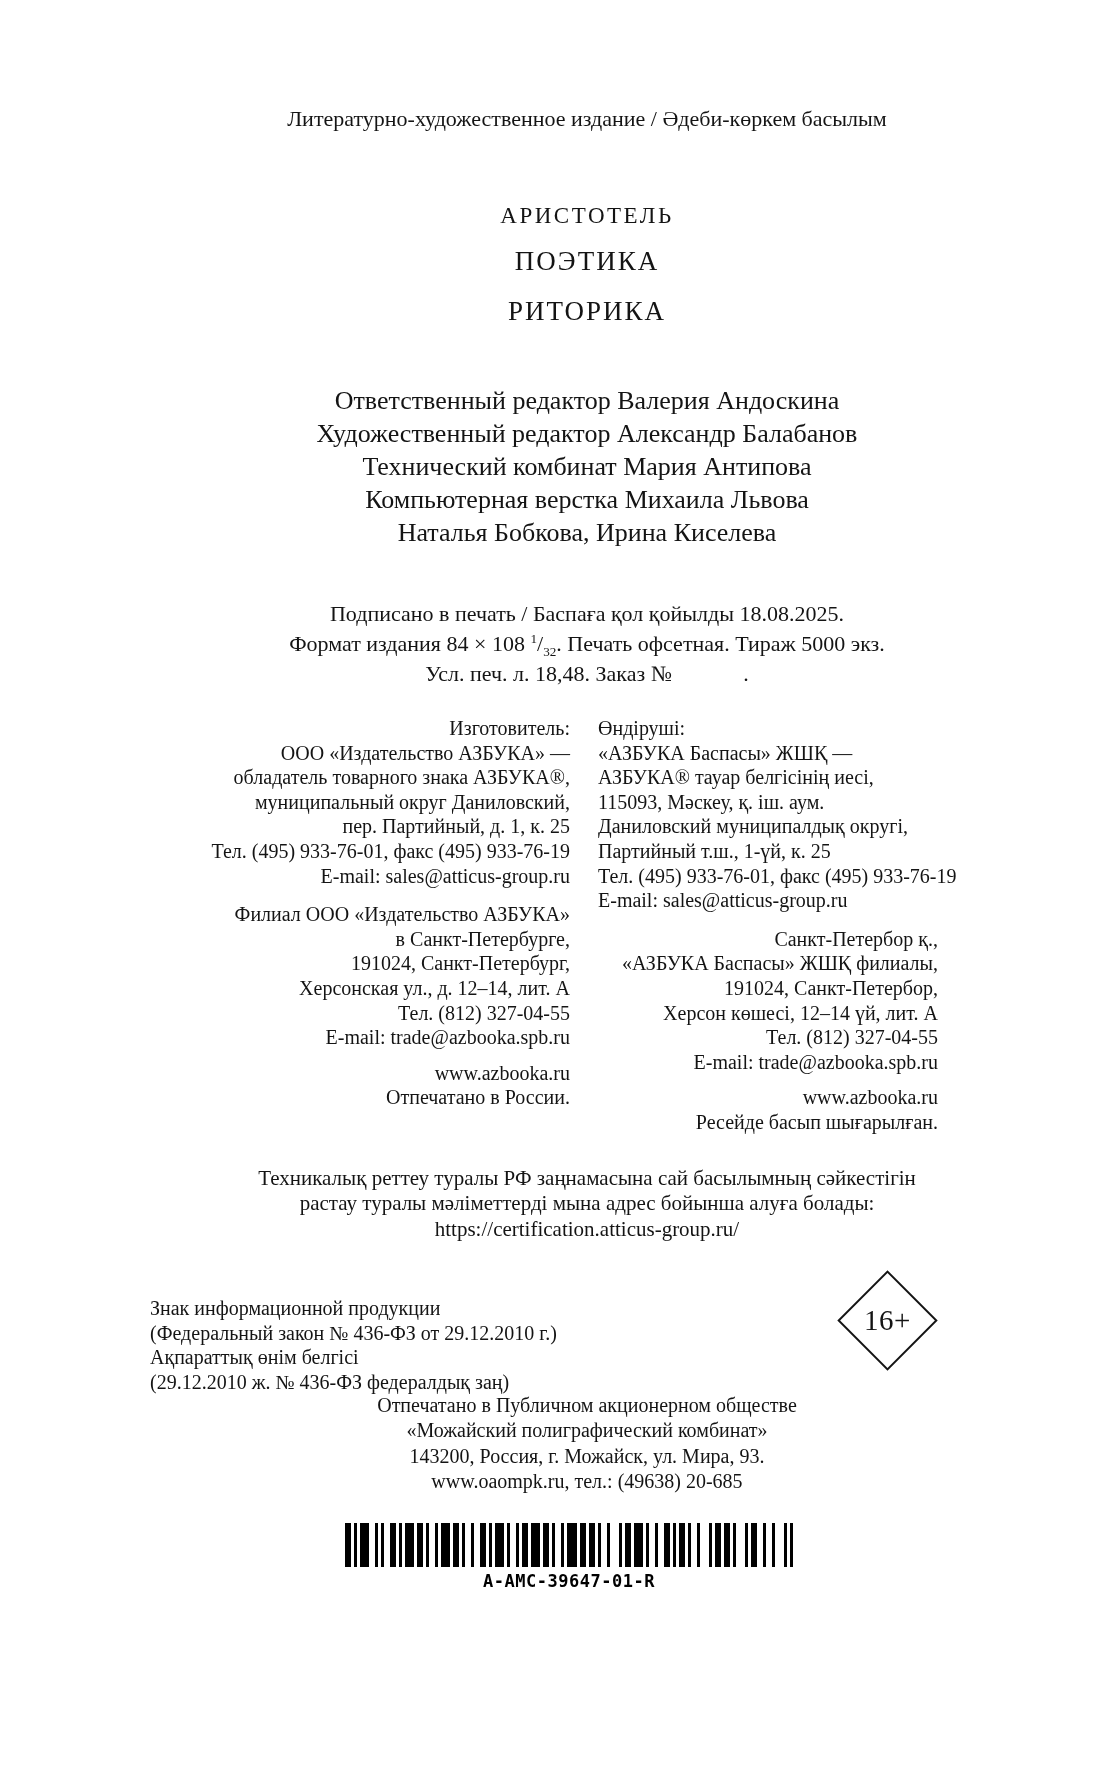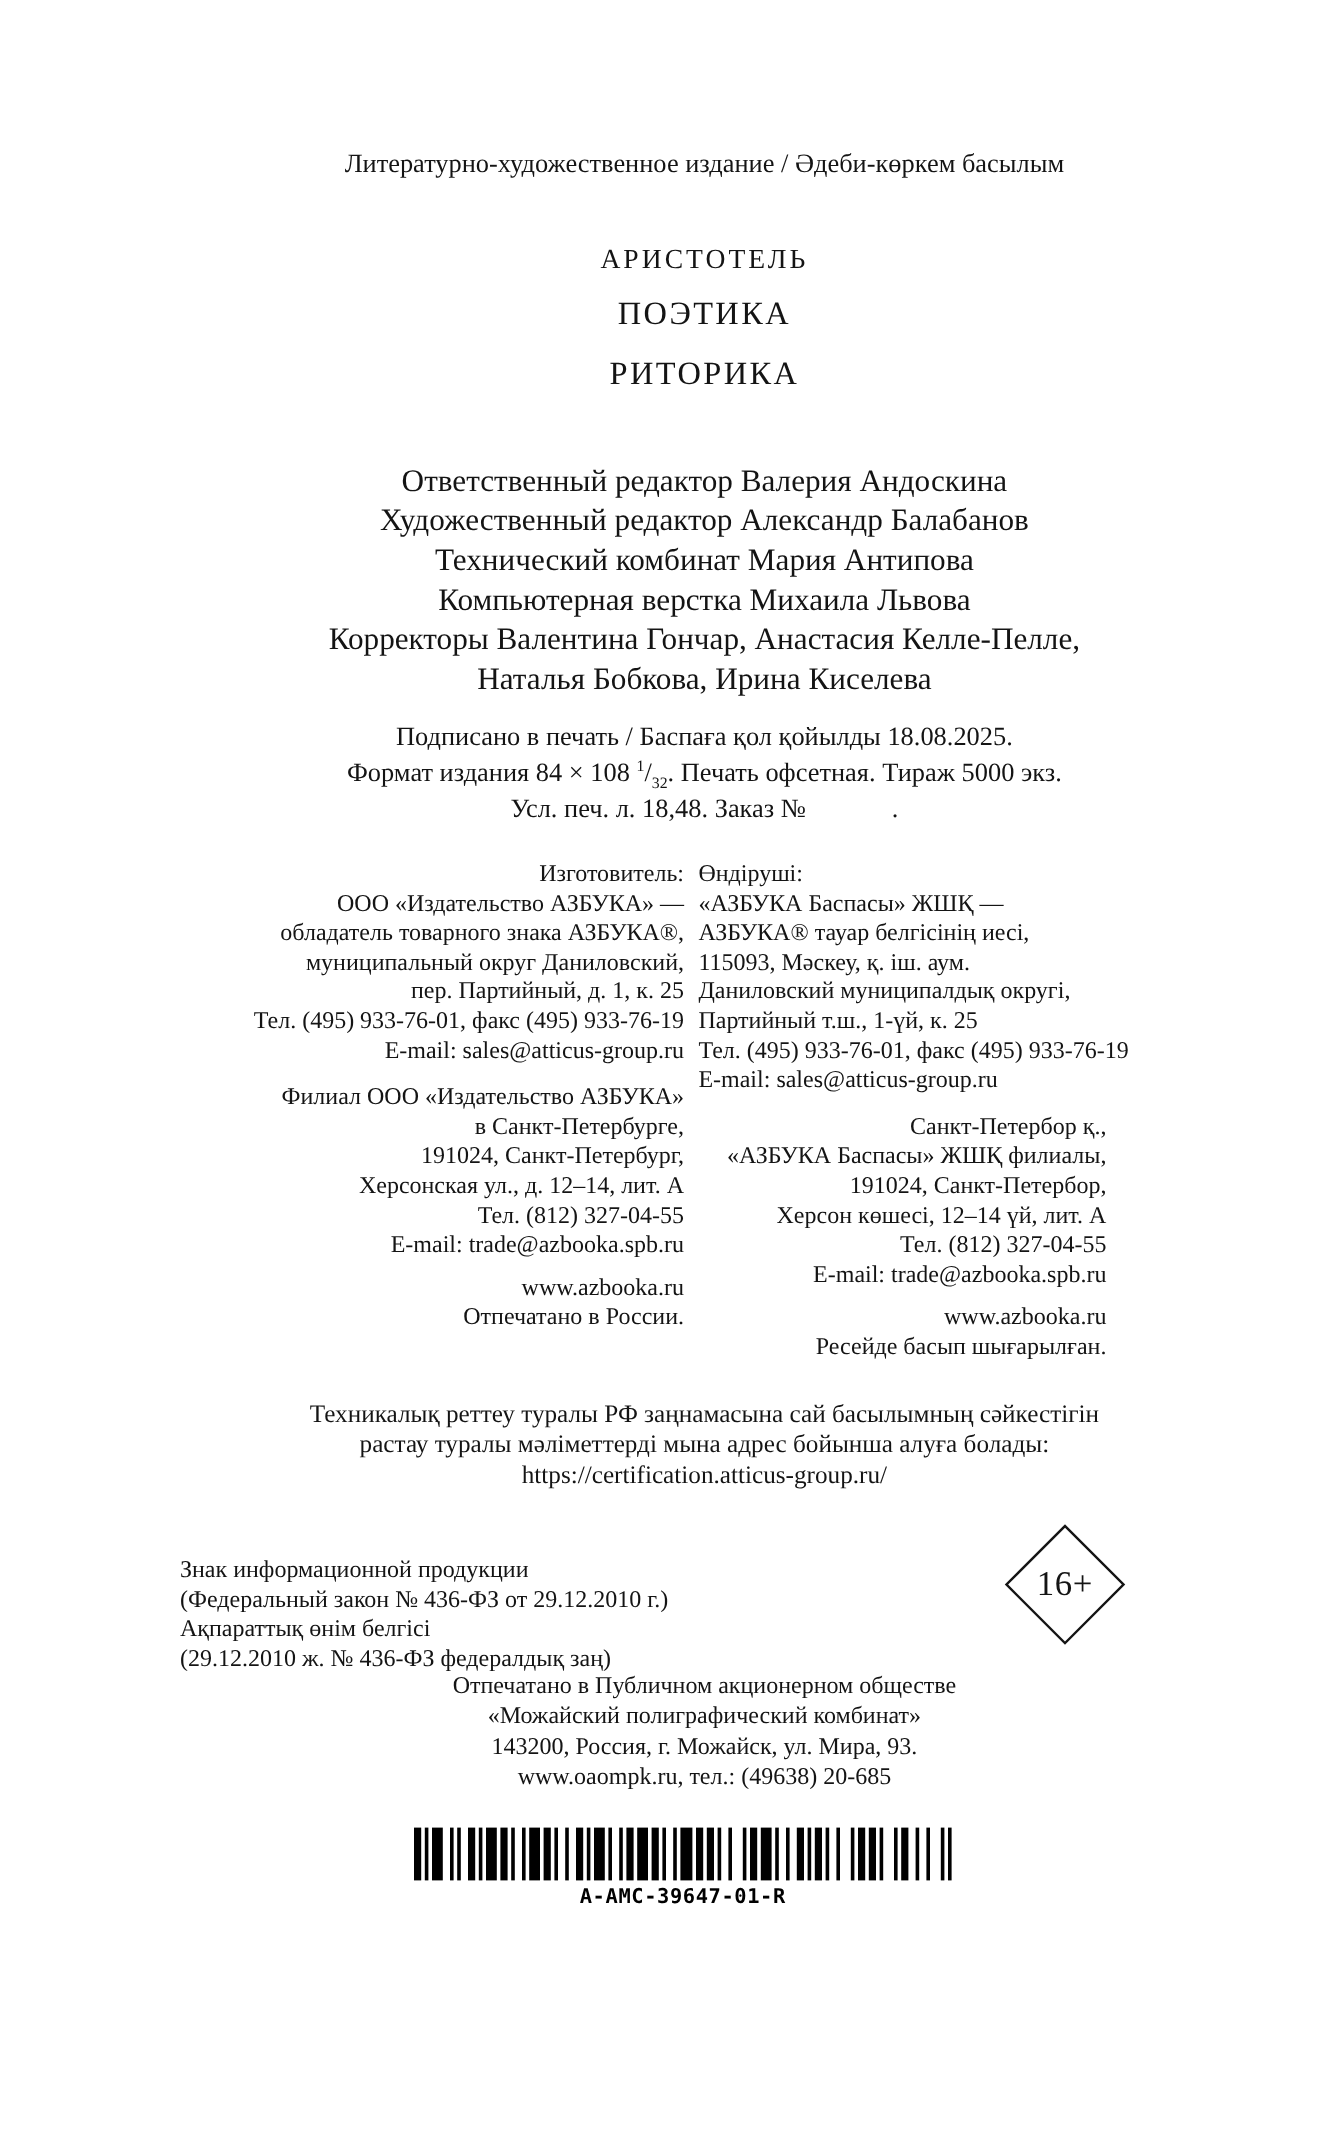--- a/index.html
+++ b/index.html
@@ -6,36 +6,36 @@
   .page {
     position:relative;
     width:1100px; height:1777px;
     background:#ffffff;
     color:#141414;
     font-family:"Liberation Serif","DejaVu Serif",serif;
     overflow:hidden;
   }
   .centered { position:absolute; left:150px; width:874px; text-align:center; }
 
-  .edition-line { top:121px; font-size:22px; line-height:29px; }
+  .edition-line { top:104px; font-size:22px; line-height:29px; }
 
   .author { top:201px; font-size:23px; letter-spacing:2.5px; line-height:30px; }
   .book-title { font-size:27px; letter-spacing:2px; line-height:42px; }
   .title-1 { top:240px; }
   .title-2 { top:290px; }
 
   .staff { top:384px; font-size:26px; line-height:33px; }
 
   .printinfo { top:599px; font-size:22px; line-height:30px; }
   .printinfo sup { font-size:0.6em; vertical-align:super; line-height:0; }
   .printinfo sub { font-size:0.6em; vertical-align:sub; line-height:0; }
 
   .columns {
     position:absolute; left:150px; top:716px;
-    display:flex; gap:12px;
+    display:flex; gap:28px;
     font-size:20px; line-height:24.6px;
   }
   .col { white-space:nowrap; }
   .col-ru { width:420px; text-align:right; }
   .col-kz { width:340px; text-align:left; }
   .col .para + .para { margin-top:14px;text-align:right; }
   .col .para.site { margin-top:11px; }
 
   .cert { top:1166px; font-size:21px; line-height:25.3px; }
 
@@ -79,21 +79,20 @@
 
   <div class="centered author">АРИСТОТЕЛЬ</div>
   <div class="centered book-title title-1">ПОЭТИКА</div>
   <div class="centered book-title title-2">РИТОРИКА</div>
 
   <div class="centered staff">
     <div>Ответственный редактор Валерия Андоскина</div>
     <div>Художественный редактор Александр Балабанов</div>
     <div>Технический комбинат Мария Антипова</div>
     <div>Компьютерная верстка Михаила Львова</div>
-    <div>Корректоры Валентина Гончар, Анастасия Келле-Пелле,</div>
     <div>Наталья Бобкова, Ирина Киселева</div>
   </div>
 
   <div class="centered printinfo">
     <div>Подписано в печать / Баспаға қол қойылды 18.08.2025.</div>
     <div><span>Формат издания 84 × 108 </span><sup>1</sup><span>/</span><sub>32</sub><span>. Печать офсетная. Тираж 5000 экз.</span></div>
     <div>Усл. печ. л. 18,48. Заказ №&nbsp;&nbsp;&nbsp;&nbsp;&nbsp;&nbsp;&nbsp;&nbsp;&nbsp;&nbsp;&nbsp;&nbsp; .</div>
   </div>
 
   <div class="columns">

